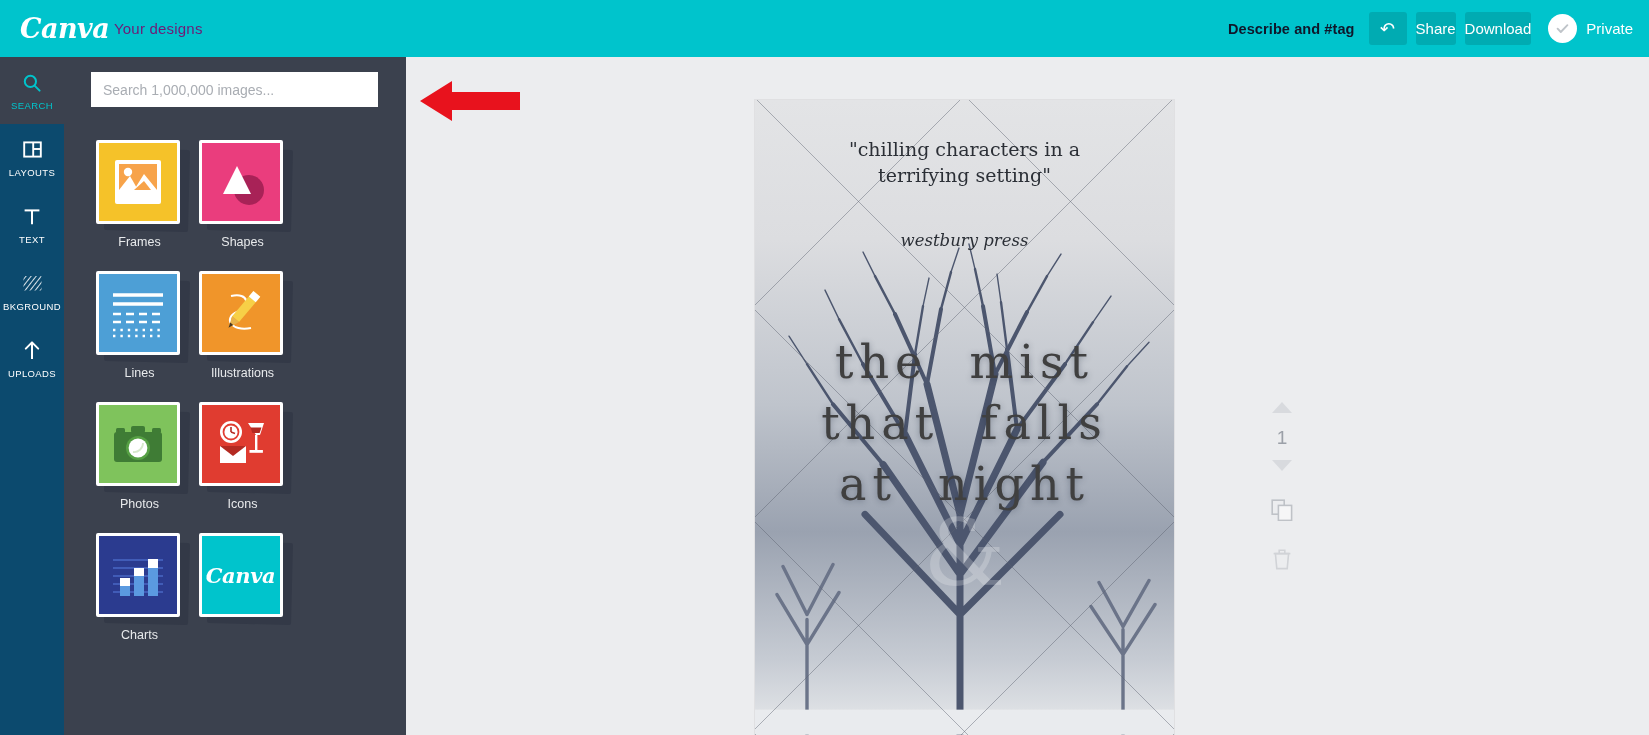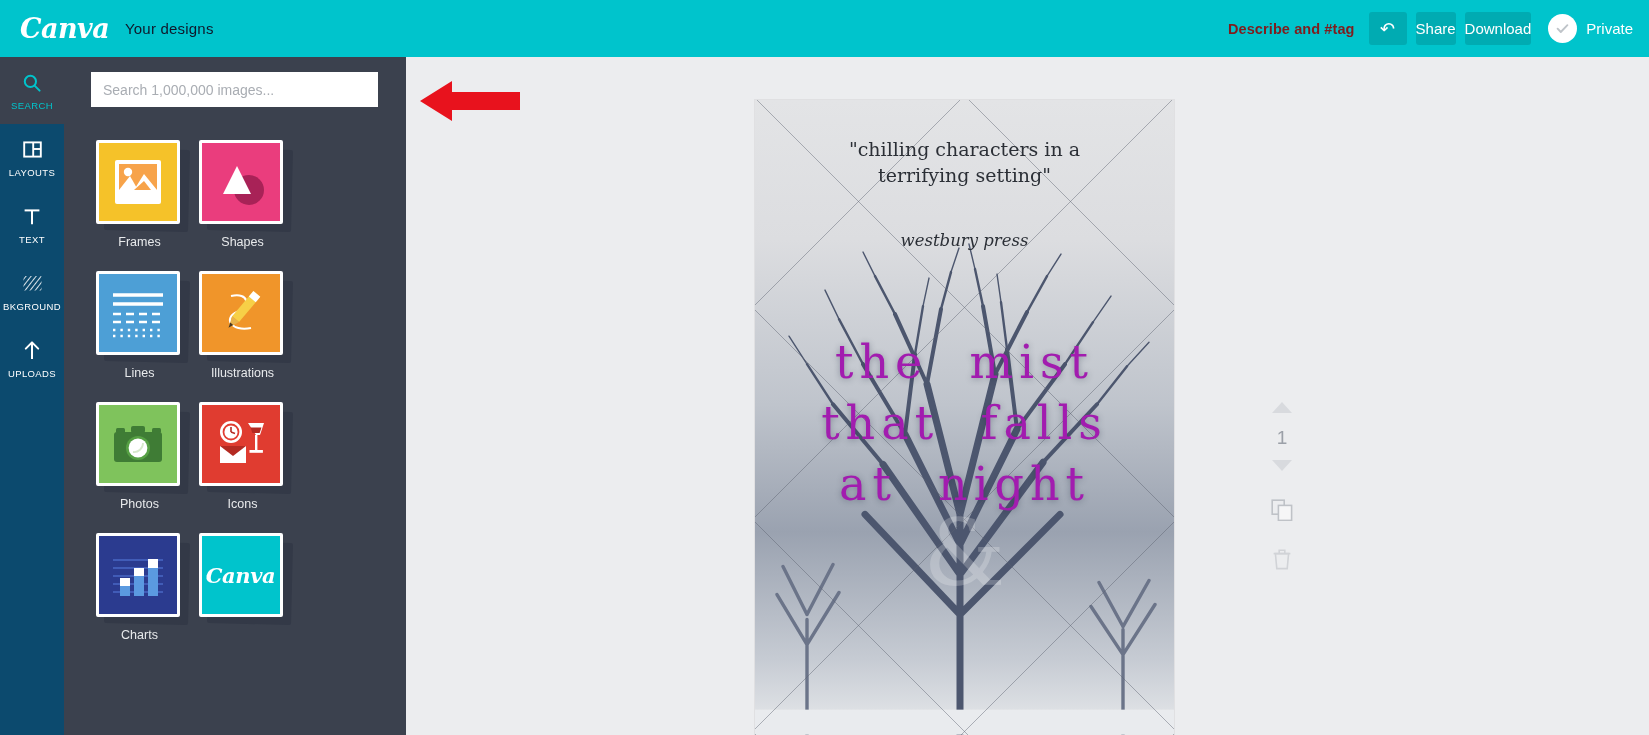--- a/index.html
+++ b/index.html
@@ -19,29 +19,29 @@
     z-index: 40;
   }
   .logo {
     margin-left: 20px; width: 72px; height: 34px;
     color: #fff; font-family: "DejaVu Serif", serif;
     font-style: italic; font-size: 27px; font-weight: 700;
     letter-spacing: -0.5px; line-height: 34px;
     text-align: center;
   }
   .your-designs {
-    margin-left: 33px; color: #0f172a;
+    margin-left: 22px; color: #701a75;
     font-size: 15px; letter-spacing: .2px;
   }
   .header-right {
     margin-left: auto; display: flex; align-items: center;
     margin-right: 16px; gap: 9px;
   }
   .describe-tag {
-    color: #7f1d1d; font-size: 14.5px; font-weight: bold;
+    color: #0f172a; font-size: 14.5px; font-weight: bold;
     margin-right: 5px; letter-spacing: .1px;
   }
   .hdr-btn {
     background: #00abb2; color: #fff; border: none;
     height: 33px; border-radius: 3px; padding: 0 0;
     font-size: 15px; font-family: "Liberation Sans", sans-serif;
     cursor: pointer; display: flex; align-items: center; justify-content: center;
   }
   .hdr-btn.icon-only { width: 38px; padding: 0; font-size: 17px; }
   .undo-glyph { display:block; transform: scaleX(-1); font-size:18px; line-height:1; }
@@ -145,21 +145,21 @@
     font-family: "DejaVu Serif", serif; font-size: 19px; color: #2b2f36;
     line-height: 1.36;
   }
   .byline {
     position: absolute; left: 0; right: 0; top: 93px; text-align: center;
     font-family: "DejaVu Serif", serif; font-style: italic;
     font-size: 16.5px; color: #2b2f36; margin-top: 38px;
   }
   .bigtitle {
     position: absolute; left: 0; right: 0; top: 232px; text-align: center;
-    font-family: "DejaVu Serif", serif; color: #a21caf;
+    font-family: "DejaVu Serif", serif; color: #404040;
     font-size: 46px; letter-spacing: 6px; line-height: 1.33;
     text-shadow: 0 1px 6px rgba(30,40,60,.35);
   }
   .bigtitle div { white-space: pre; }
   .watermark {
     position: absolute; left: 50%; top: 400px; transform: translateX(-50%);
     font-family: "DejaVu Serif", serif; font-size: 92px;
     color: rgba(255,255,255,.22);
   }
 

